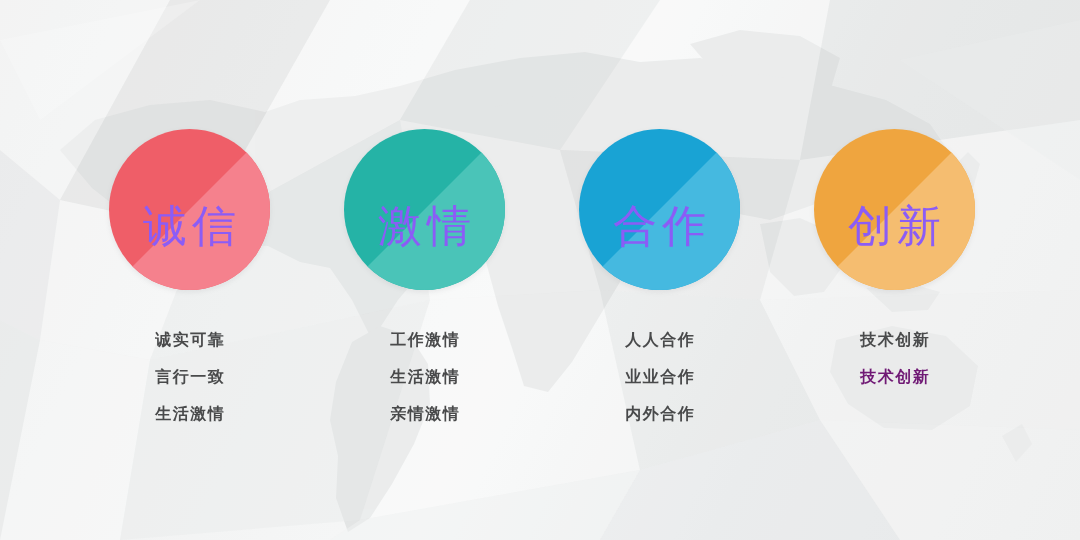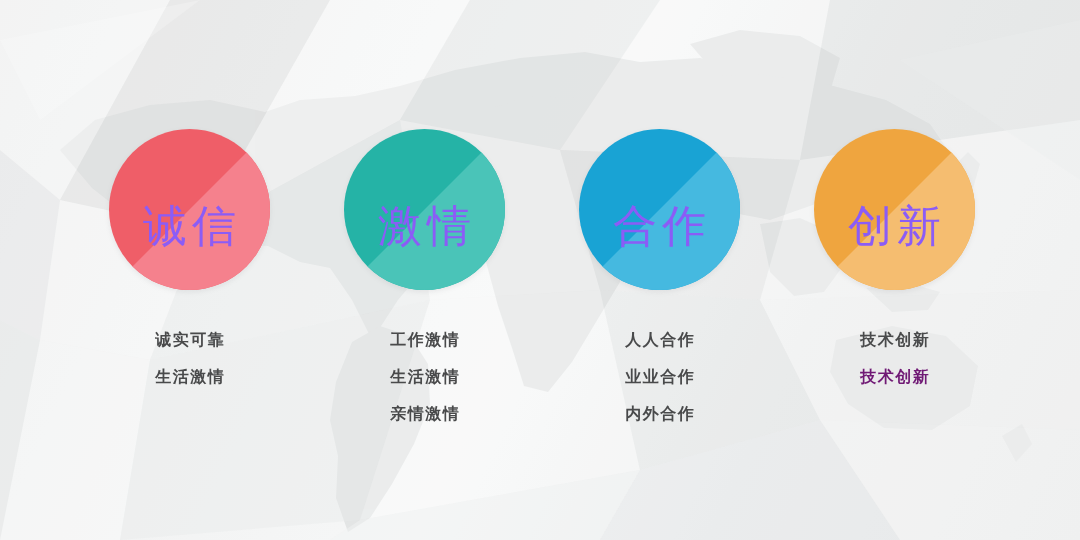--- a/index.html
+++ b/index.html
@@ -170,20 +170,21 @@
   <div id="circles-row">
 
     <div class="value-card card-1">
       <div class="circle">
         <div class="half-dark" style="background:#ef5e68"></div>
         <div class="half-light" style="background:#f5818d"></div>
       </div>
       <div class="circle-label">诚信</div>
       <div class="desc-block">
         <div class="desc-line" style="color: rgb(73, 74, 75);">诚实可靠</div>
+        <div class="desc-line" style="color: rgb(73, 74, 75);">言行一致</div>
         <div class="desc-line" style="color: rgb(73, 74, 75);">生活激情</div>
       </div>
     </div>
 
     <div class="value-card card-3">
       <div class="circle">
         <div class="half-dark" style="background:#19a3d4"></div>
         <div class="half-light" style="background:#45b9e0"></div>
       </div>
       <div class="circle-label">合作</div>

